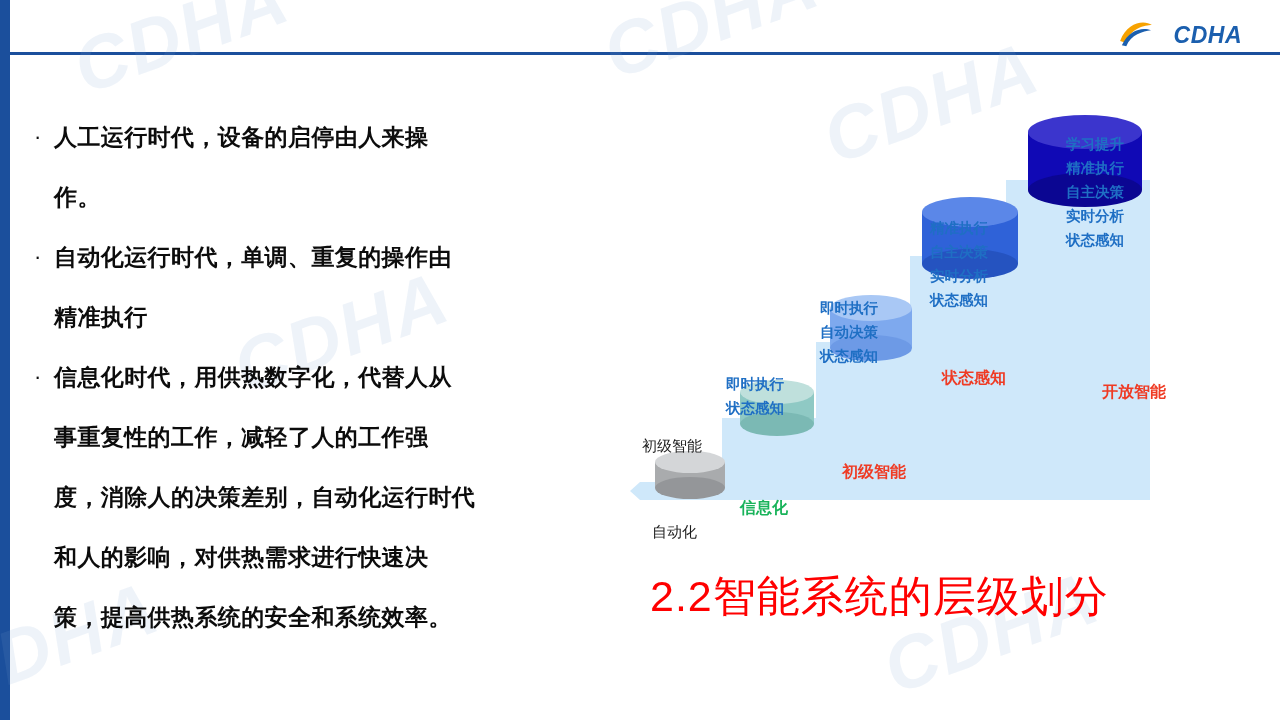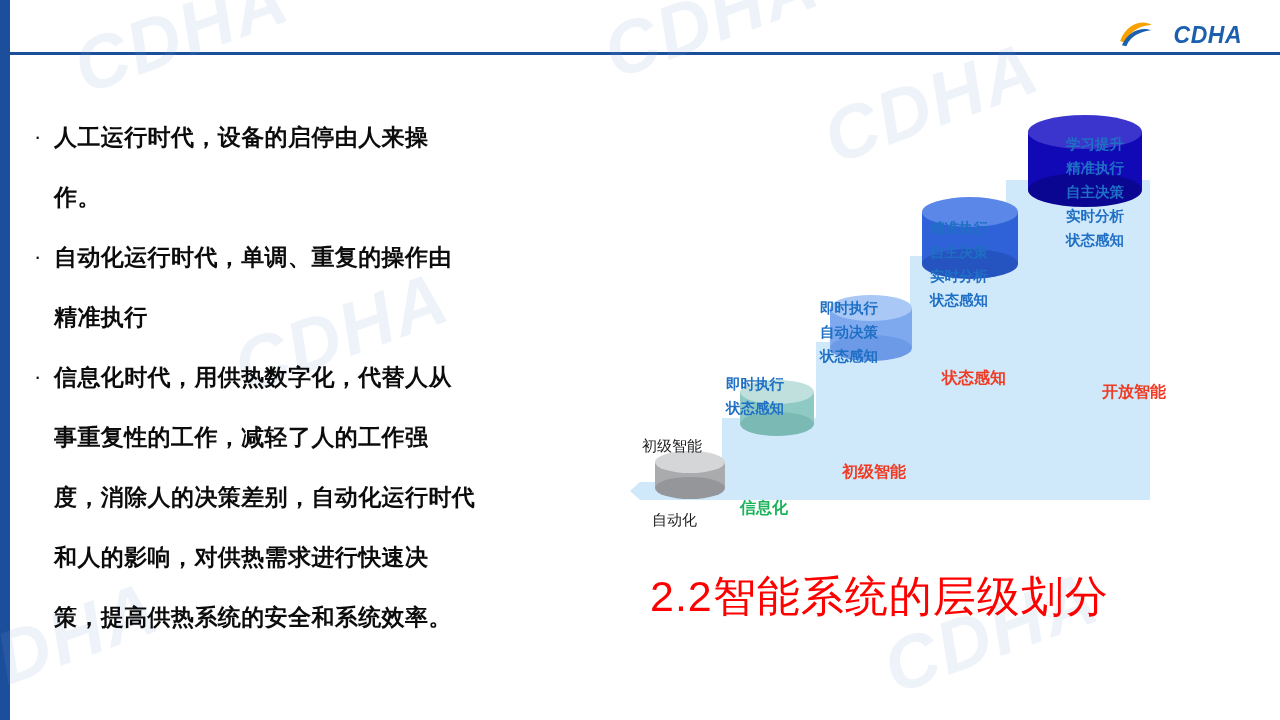--- a/index.html
+++ b/index.html
@@ -233,21 +233,21 @@
       </g>
 
       <g>
         <rect x="398" y="62" width="114" height="58" fill="#1009b5"></rect>
         <ellipse cx="455" cy="120" rx="57" ry="17" fill="#0b0692"></ellipse>
         <ellipse cx="455" cy="62" rx="57" ry="17" fill="#3b35cd"></ellipse>
       </g>
     </svg>
 
     <div class="dlabel plain" style="left:12px; top:330px;">初级智能</div>
-    <div class="dlabel plain" style="left:22px; top:404px;">自动化</div>
+    <div class="dlabel plain" style="left:22px; top:416px;">自动化</div>
 
     <div class="dlabel" style="left:96px; top:268px; color:#1f6fc4;">即时执行</div>
     <div class="dlabel" style="left:96px; top:292px; color:#1f6fc4;">状态感知</div>
     <div class="dlabel cap-green" style="left:110px; top:392px; font-size:16px;">信息化</div>
 
     <div class="dlabel" style="left:190px; top:192px; color:#1f6fc4;">即时执行</div>
     <div class="dlabel" style="left:190px; top:216px; color:#1f6fc4;">自动决策</div>
     <div class="dlabel" style="left:190px; top:240px; color:#1f6fc4;">状态感知</div>
     <div class="dlabel cap-red" style="left:212px; top:356px; font-size:16px;">初级智能</div>
 

